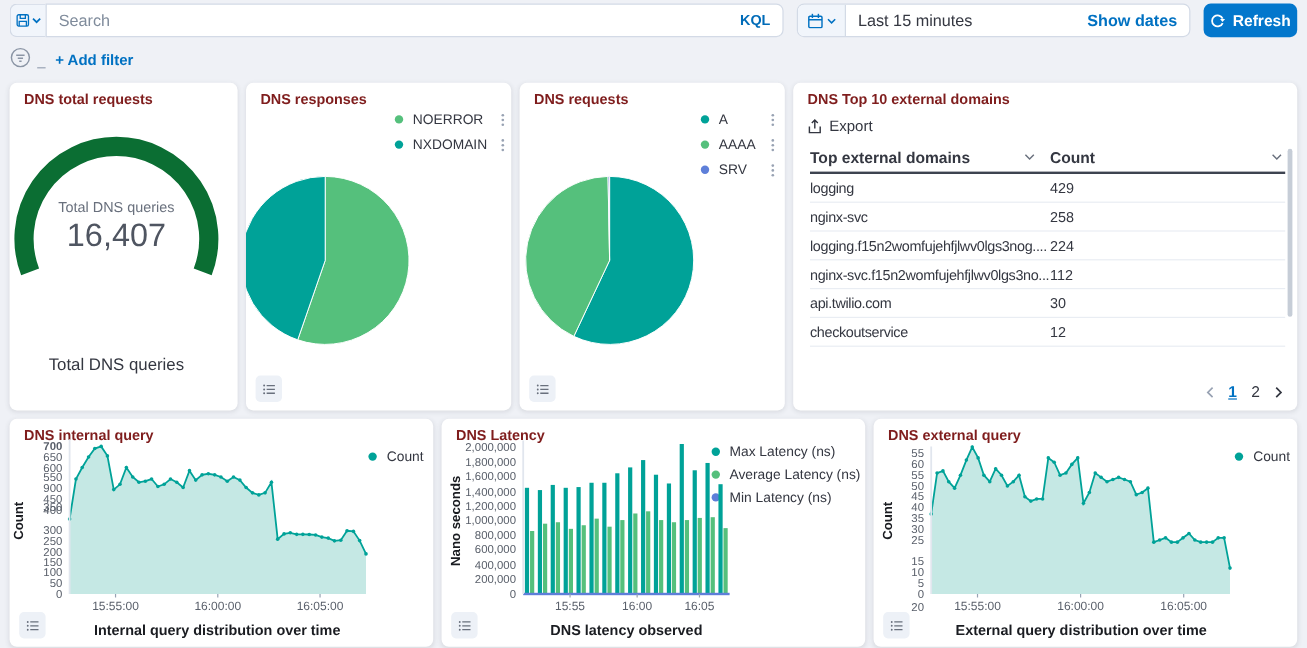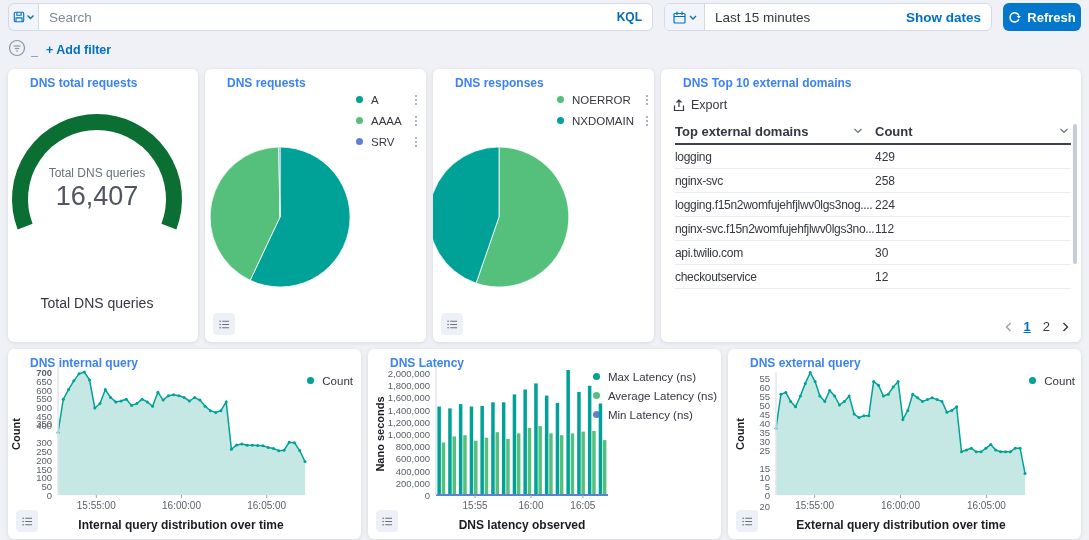--- a/index.html
+++ b/index.html
@@ -16,21 +16,21 @@
 .cal-btn{width:40px;height:100%;background:#f1f5fb;border:none;border-right:1px solid #d3dae6;display:flex;align-items:center;justify-content:center;gap:3px;cursor:pointer}
 .time-range{padding-left:10px;font-size:13.5px;color:#343741}
 .show-dates{margin-left:auto;padding-right:10px;color:#0071c2;font-weight:700;font-size:13.5px;cursor:pointer}
 .refresh-btn{width:78px;height:28px;background:#0377cc;border:none;border-radius:6px;color:#fff;font-weight:700;font-size:13px;display:flex;align-items:center;justify-content:center;gap:6px;cursor:pointer;font-family:inherit;flex:none}
 .filterbar{display:flex;align-items:flex-end;margin:6px 8px 12px;gap:5px;height:20px}
 .filter-dash{width:7px;height:1px;background:#98a2b3}
 .add-filter{color:#0071c2;font-size:12.5px;font-weight:600;cursor:pointer;margin-left:3px}
 .row1{display:grid;grid-template-columns:190px 221px 221px 1fr;gap:7px;margin:8px 8px 0;height:273px}
 .row2{display:grid;grid-template-columns:1fr 1fr 1fr;gap:7px;margin:7px 8px 0;height:190px}
 .panel{position:relative;background:#fff;border-radius:6px;box-shadow:0 1px 4px rgba(52,55,65,.12);overflow:hidden}
-.ptitle{position:absolute;top:7px;left:22px;font-size:12px;font-weight:700;color:#3b82f6}
+.ptitle{position:absolute;top:7px;left:12px;font-size:12px;font-weight:700;color:#7f1d1d}
 .gauge-inner{position:absolute;left:0;top:97px;width:178px;text-align:center}
 .gauge-inner .glabel{font-size:12px;color:#69707d}
 .gauge-inner .gvalue{font-size:27px;color:#4f5561;margin-top:1px}
 .gauge-bottom{position:absolute;top:226px;left:0;width:178px;text-align:center;font-size:14px;color:#343741}
 .abs{position:absolute;left:0;top:0}
 .pie-legend{position:absolute;display:flex;flex-direction:column;gap:8px}
 .leg-row{display:flex;align-items:center;height:13px}
 .leg-dot{width:7px;height:7px;border-radius:50%;margin-right:8px;flex:none}
 .leg-label{flex:1;font-size:11.5px;color:#343741;white-space:nowrap}
 .chart-legend{position:absolute;display:flex;flex-direction:column;gap:7px;align-items:flex-start}
@@ -121,20 +121,62 @@
     <svg class="abs" width="190" height="273">
       <path d="M17.1 157.6 A77 77 0 1 1 160.9 157.6" fill="none" stroke="#0b6e33" stroke-width="16"></path>
     </svg>
     <div class="gauge-inner">
       <div class="glabel">Total DNS queries</div>
       <div class="gvalue">16,407</div>
     </div>
     <div class="gauge-bottom">Total DNS queries</div>
   </div>
 
+  <div class="panel" id="panel-responses">
+    <div class="ptitle">DNS responses</div>
+    <svg class="abs" width="221" height="273" id="pie-responses">
+        <path d="M66,148 L66.0,78.0 A70,70 0 1 1 43.1,214.2 Z" fill="#55c07c" stroke="#fff" stroke-width="0.8" stroke-linejoin="round"></path>
+        <path d="M66,148 L43.1,214.2 A70,70 0 0 1 66.0,78.0 Z" fill="#00a298" stroke="#fff" stroke-width="0.8" stroke-linejoin="round"></path>
+      </svg>
+    <div class="pie-legend" id="legend-responses" style="top:24px;right:5px;width:92px">
+        <div class="leg-row">
+          <span class="leg-dot" style="background: rgb(85, 192, 124);"></span>
+          <span class="leg-label">NOERROR</span>
+          <svg width="4" height="12">
+            <circle cx="2" cy="2" r="1.1" fill="#98a2b3"></circle>
+            <circle cx="2" cy="6" r="1.1" fill="#98a2b3"></circle>
+            <circle cx="2" cy="10" r="1.1" fill="#98a2b3"></circle>
+          </svg>
+        </div>
+        <div class="leg-row">
+          <span class="leg-dot" style="background: rgb(0, 162, 152);"></span>
+          <span class="leg-label">NXDOMAIN</span>
+          <svg width="4" height="12">
+            <circle cx="2" cy="2" r="1.1" fill="#98a2b3"></circle>
+            <circle cx="2" cy="6" r="1.1" fill="#98a2b3"></circle>
+            <circle cx="2" cy="10" r="1.1" fill="#98a2b3"></circle>
+          </svg>
+        </div>
+      </div>
+    <div class="legend-toggle">
+      <svg width="11" height="11" viewBox="0 0 12 12">
+          <g stroke="#69707d" stroke-width="1.2">
+            <line x1="3.5" y1="2.5" x2="11" y2="2.5"></line>
+            <line x1="3.5" y1="6" x2="11" y2="6"></line>
+            <line x1="3.5" y1="9.5" x2="11" y2="9.5"></line>
+          </g>
+          <g fill="#69707d">
+            <circle cx="1.2" cy="2.5" r="0.9"></circle>
+            <circle cx="1.2" cy="6" r="0.9"></circle>
+            <circle cx="1.2" cy="9.5" r="0.9"></circle>
+          </g>
+        </svg>
+    </div>
+  </div>
+
   <div class="panel" id="panel-requests">
     <div class="ptitle">DNS requests</div>
     <svg class="abs" width="221" height="273" id="pie-requests">
         <path d="M75,148 L75.0,78.0 A70,70 0 1 1 45.2,211.3 Z" fill="#00a298" stroke="#fff" stroke-width="0.8" stroke-linejoin="round"></path>
         <path d="M75,148 L45.2,211.3 A70,70 0 0 1 73.7,78.0 Z" fill="#55c07c" stroke="#fff" stroke-width="0.8" stroke-linejoin="round"></path>
         <path d="M75,148 L73.7,78.0 A70,70 0 0 1 75.0,78.0 Z" fill="#5e7fd9" stroke="#fff" stroke-width="0.8" stroke-linejoin="round"></path>
       </svg>
     <div class="pie-legend" id="legend-requests" style="top:24px;right:8px;width:62px">
         <div class="leg-row">
           <span class="leg-dot" style="background: rgb(0, 162, 152);"></span>
@@ -150,62 +192,20 @@
           <span class="leg-label">AAAA</span>
           <svg width="4" height="12">
             <circle cx="2" cy="2" r="1.1" fill="#98a2b3"></circle>
             <circle cx="2" cy="6" r="1.1" fill="#98a2b3"></circle>
             <circle cx="2" cy="10" r="1.1" fill="#98a2b3"></circle>
           </svg>
         </div>
         <div class="leg-row">
           <span class="leg-dot" style="background: rgb(94, 127, 217);"></span>
           <span class="leg-label">SRV</span>
-          <svg width="4" height="12">
-            <circle cx="2" cy="2" r="1.1" fill="#98a2b3"></circle>
-            <circle cx="2" cy="6" r="1.1" fill="#98a2b3"></circle>
-            <circle cx="2" cy="10" r="1.1" fill="#98a2b3"></circle>
-          </svg>
-        </div>
-      </div>
-    <div class="legend-toggle">
-      <svg width="11" height="11" viewBox="0 0 12 12">
-          <g stroke="#69707d" stroke-width="1.2">
-            <line x1="3.5" y1="2.5" x2="11" y2="2.5"></line>
-            <line x1="3.5" y1="6" x2="11" y2="6"></line>
-            <line x1="3.5" y1="9.5" x2="11" y2="9.5"></line>
-          </g>
-          <g fill="#69707d">
-            <circle cx="1.2" cy="2.5" r="0.9"></circle>
-            <circle cx="1.2" cy="6" r="0.9"></circle>
-            <circle cx="1.2" cy="9.5" r="0.9"></circle>
-          </g>
-        </svg>
-    </div>
-  </div>
-
-  <div class="panel" id="panel-responses">
-    <div class="ptitle">DNS responses</div>
-    <svg class="abs" width="221" height="273" id="pie-responses">
-        <path d="M66,148 L66.0,78.0 A70,70 0 1 1 43.1,214.2 Z" fill="#55c07c" stroke="#fff" stroke-width="0.8" stroke-linejoin="round"></path>
-        <path d="M66,148 L43.1,214.2 A70,70 0 0 1 66.0,78.0 Z" fill="#00a298" stroke="#fff" stroke-width="0.8" stroke-linejoin="round"></path>
-      </svg>
-    <div class="pie-legend" id="legend-responses" style="top:24px;right:5px;width:92px">
-        <div class="leg-row">
-          <span class="leg-dot" style="background: rgb(85, 192, 124);"></span>
-          <span class="leg-label">NOERROR</span>
-          <svg width="4" height="12">
-            <circle cx="2" cy="2" r="1.1" fill="#98a2b3"></circle>
-            <circle cx="2" cy="6" r="1.1" fill="#98a2b3"></circle>
-            <circle cx="2" cy="10" r="1.1" fill="#98a2b3"></circle>
-          </svg>
-        </div>
-        <div class="leg-row">
-          <span class="leg-dot" style="background: rgb(0, 162, 152);"></span>
-          <span class="leg-label">NXDOMAIN</span>
           <svg width="4" height="12">
             <circle cx="2" cy="2" r="1.1" fill="#98a2b3"></circle>
             <circle cx="2" cy="6" r="1.1" fill="#98a2b3"></circle>
             <circle cx="2" cy="10" r="1.1" fill="#98a2b3"></circle>
           </svg>
         </div>
       </div>
     <div class="legend-toggle">
       <svg width="11" height="11" viewBox="0 0 12 12">
           <g stroke="#69707d" stroke-width="1.2">

